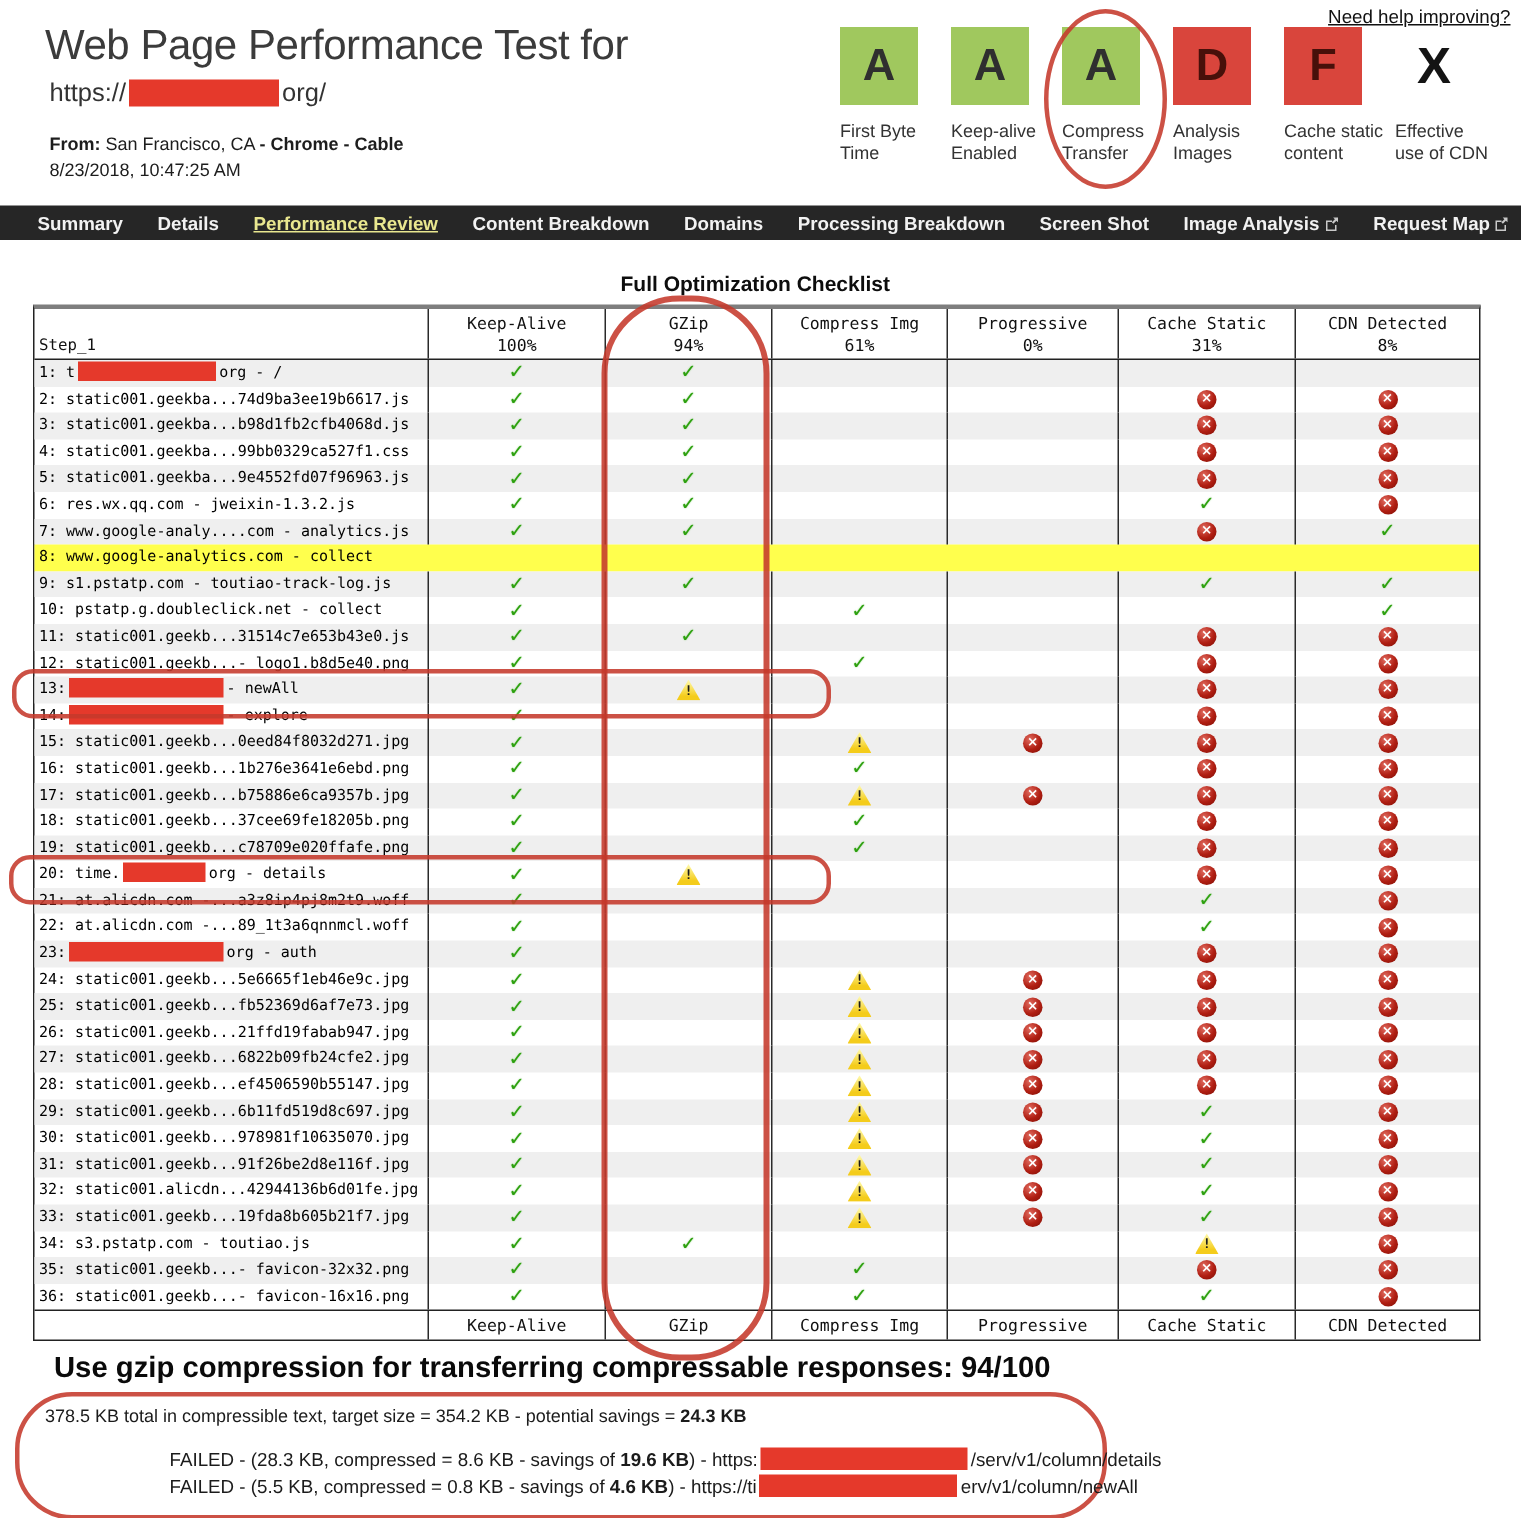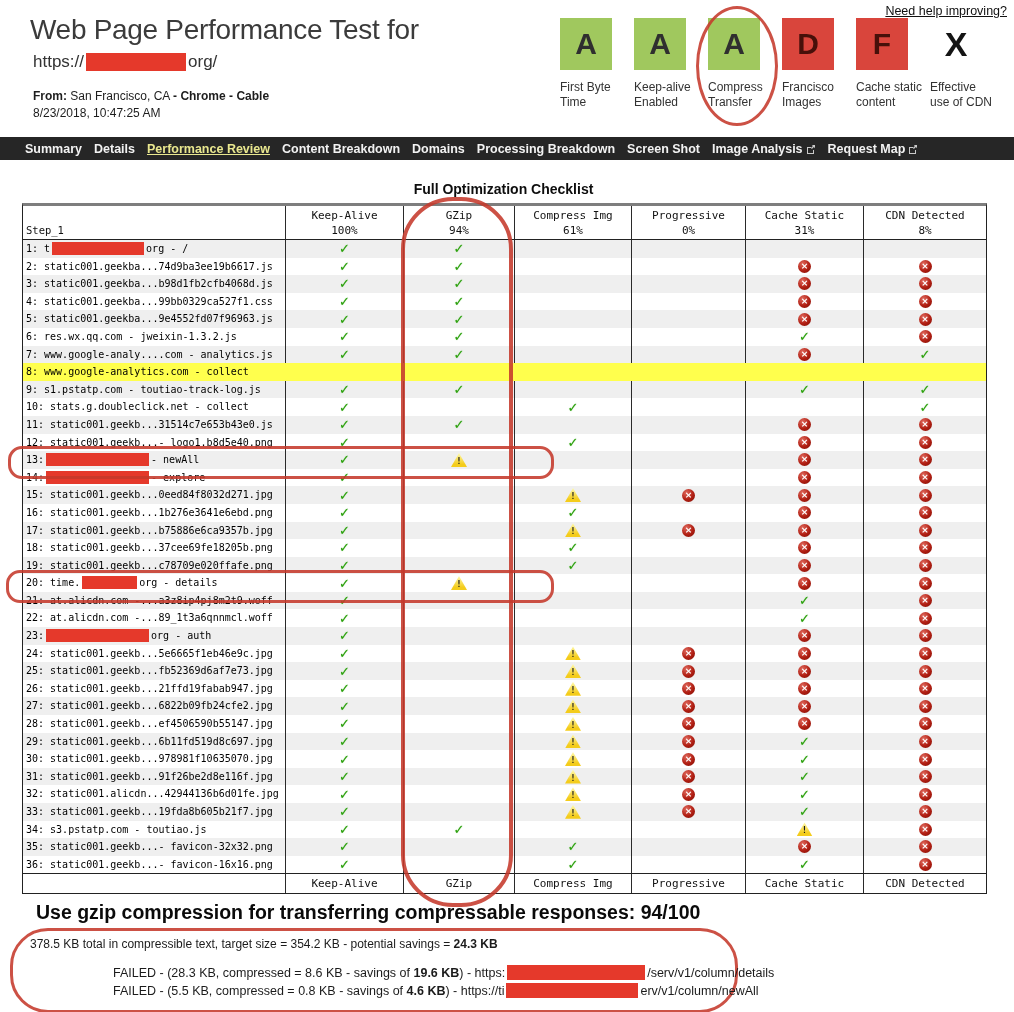--- a/index.html
+++ b/index.html
@@ -17,21 +17,21 @@
   
   .grade-strip{position:absolute;left:560px;top:18px;display:flex;gap:6px;}
   .grade-cell{width:68px;}
   .grade-box{width:52px;height:52px;display:flex;align-items:center;justify-content:center;font-size:30px;font-weight:bold;}
   .style-good{background:var(--grade-green,#a0c85e);color:#2f2f2f;}
   .style-bad{background:var(--grade-red,#d9453c);color:#47100a;}
   .style-none{background:transparent;color:#141414;font-size:34px;}
   .grade-label{margin-top:10px;font-size:12px;color:#333;line-height:1.22;}
 
   
-  .nav-bar{position:absolute;left:0;top:137px;width:1014px;height:23px;background:#262626;display:flex;align-items:center;gap:12px;padding-left:25px;box-sizing:border-box;}
+  .nav-bar{position:absolute;left:0;top:137px;width:1014px;height:23px;background:#262626;display:flex;align-items:center;gap:23px;padding-left:25px;box-sizing:border-box;}
   .nav-item{color:#f2f2f2;font-size:12.5px;font-weight:bold;text-decoration:none;white-space:nowrap;cursor:pointer;}
   .nav-item.active{color:#e9e78f;text-decoration:underline;}
   .nav-item svg{margin-left:3px;vertical-align:-1px;}
 
   
   .checklist-title{position:absolute;left:22px;top:181px;width:963px;text-align:center;font-size:14px;font-weight:bold;color:#0d0d0d;}
   .tbl{position:absolute;left:22px;top:203px;width:963px;border:1px solid #222;border-top:3px solid #7e7e7e;font-family:"DejaVu Sans Mono",monospace;background:#fff;}
   .grid{display:grid;grid-template-columns:263px 118px 111px 117px 114px 118px 122px;}
   .thead{height:33px;border-bottom:1px solid #222;}
   .thead>div{border-right:1px solid #2a2a2a;box-sizing:border-box;display:flex;flex-direction:column;align-items:center;justify-content:center;font-size:11px;line-height:15px;color:#111;}
@@ -91,21 +91,21 @@
       <div class="grade-cell">
         <div class="grade-box style-good">A</div>
         <div class="grade-label">Keep-alive Enabled</div>
       </div>
       <div class="grade-cell">
         <div class="grade-box style-good">A</div>
         <div class="grade-label">Compress Transfer</div>
       </div>
       <div class="grade-cell">
         <div class="grade-box style-bad">D</div>
-        <div class="grade-label">Francisco Images</div>
+        <div class="grade-label">Analysis Images</div>
       </div>
       <div class="grade-cell">
         <div class="grade-box style-bad">F</div>
         <div class="grade-label">Cache static content</div>
       </div>
       <div class="grade-cell">
         <div class="grade-box style-none">X</div>
         <div class="grade-label">Effective use of CDN</div>
       </div>
     </div>
@@ -292,21 +292,21 @@
           <div class="cell icon"></div>
           <div class="cell icon"></div>
           <div class="cell icon">
             <span class="ic-check">✓</span>
           </div>
           <div class="cell icon">
             <span class="ic-check">✓</span>
           </div>
         </div>
         <div class="grid brow">
-          <div class="cell label"><span>10: stats.g.doubleclick.net - collect</span></div>
+          <div class="cell label"><span>10: pstatp.g.doubleclick.net - collect</span></div>
           <div class="cell icon">
             <span class="ic-check">✓</span>
           </div>
           <div class="cell icon"></div>
           <div class="cell icon">
             <span class="ic-check">✓</span>
           </div>
           <div class="cell icon"></div>
           <div class="cell icon"></div>
           <div class="cell icon">

